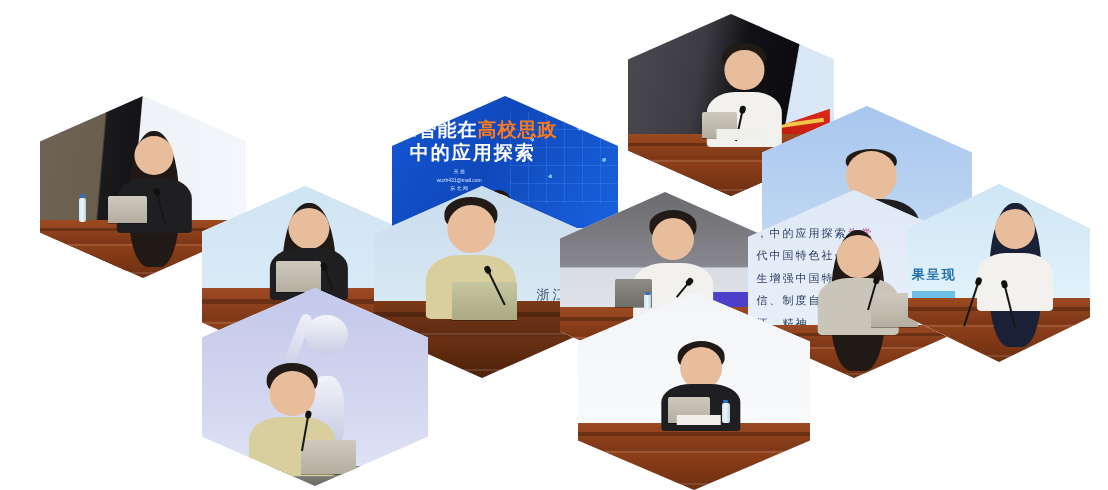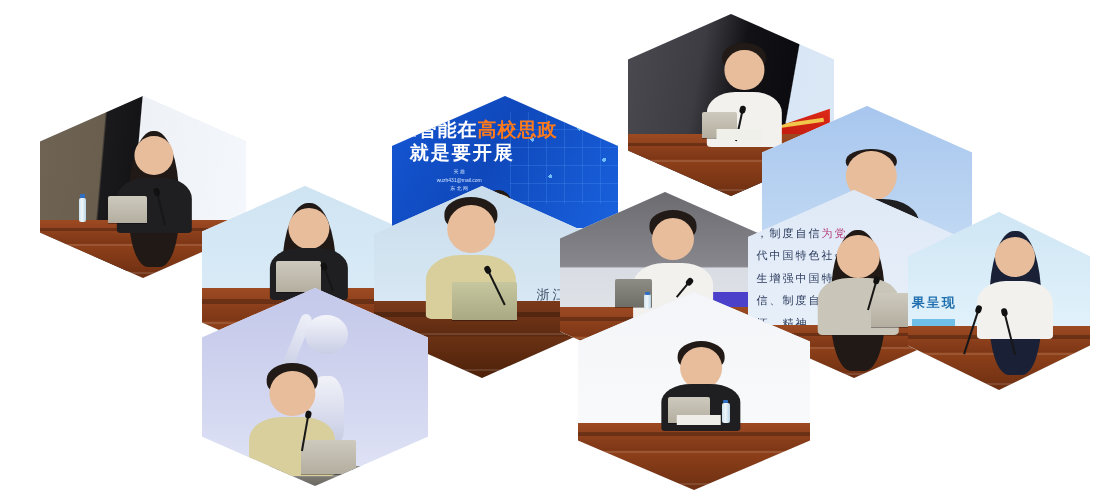--- a/index.html
+++ b/index.html
@@ -202,21 +202,21 @@
   </div>
 
   <div class="hex s-banner" style="left:392px;top:96px;width:226px;height:200px;">
     <div class="scene">
       <div class="wall"></div>
       <div class="board">
         <div class="circ"></div>
         <div class="l1">
           <span class="w">工智能在</span><span class="o">高校思政</span>
         </div>
-        <div class="l2">就是要开展</div>
+        <div class="l2">中的应用探索</div>
         <div class="sub">
           <div>吴 鑫</div>
           <div>wuzh431@mail.com</div>
           <div>东 北 网</div>
         </div>
       </div>
       <div class="desk" style="height:22%;"></div>
       <div class="person" style="left:40%;width:14%;height:30%;bottom:21%;">
         <div class="hairLong"></div>
         <div class="head"></div>
@@ -271,39 +271,39 @@
       <div class="bottle" style="left:72%;bottom:22%;height:12%;"></div>
       <div class="bottle" style="left:79%;bottom:22%;height:12%;"></div>
     </div>
   </div>
 
   <div class="hex s-slide" style="left:748px;top:190px;width:212px;height:188px;">
     <div class="scene">
       <div class="wall"></div>
       <div class="tx" style="top:6%;">责任</div>
       <div class="tx" style="top:19%;">
-        <span>，制度自信</span><span class="rd">为党</span>
+        <span>，中的应用探索</span><span class="rd">为党</span>
       </div>
       <div class="tx" style="top:31%;">代中国特色社会主</div>
       <div class="tx" style="top:43%;">生增强中国特色社</div>
       <div class="tx" style="top:55%;">信、制度自信、文</div>
       <div class="tx" style="top:67%;">怀、精神</div>
       <div class="tx" style="top:79%;">持</div>
       <div class="desk" style="height:28%;"></div>
       <div class="person" style="left:42%;width:20%;height:50%;bottom:26%;">
         <div class="hairLong"></div>
         <div class="head"></div>
         <div class="body bodyGray"></div>
       </div>
       <div class="laptop" style="left:58%;bottom:27%;width:22%;height:18%;"></div>
       <div class="mic" style="left:56%;bottom:36%;height:16%;transform:rotate(16deg);"></div>
     </div>
   </div>
 
-  <div class="hex s-glass" style="left:908px;top:212px;width:182px;height:178px;">
+  <div class="hex s-glass" style="left:908px;top:184px;width:182px;height:178px;">
     <div class="scene">
       <div class="wall"></div>
       <div class="gt">果呈现</div>
       <div class="bar"></div>
       <div class="desk" style="height:36%;"></div>
       <div class="person" style="left:48%;width:22%;height:54%;bottom:32%;">
         <div class="hairLong" style="background:#1a2136;"></div>
         <div class="head"></div>
         <div class="body bodyWhite"></div>
       </div>

